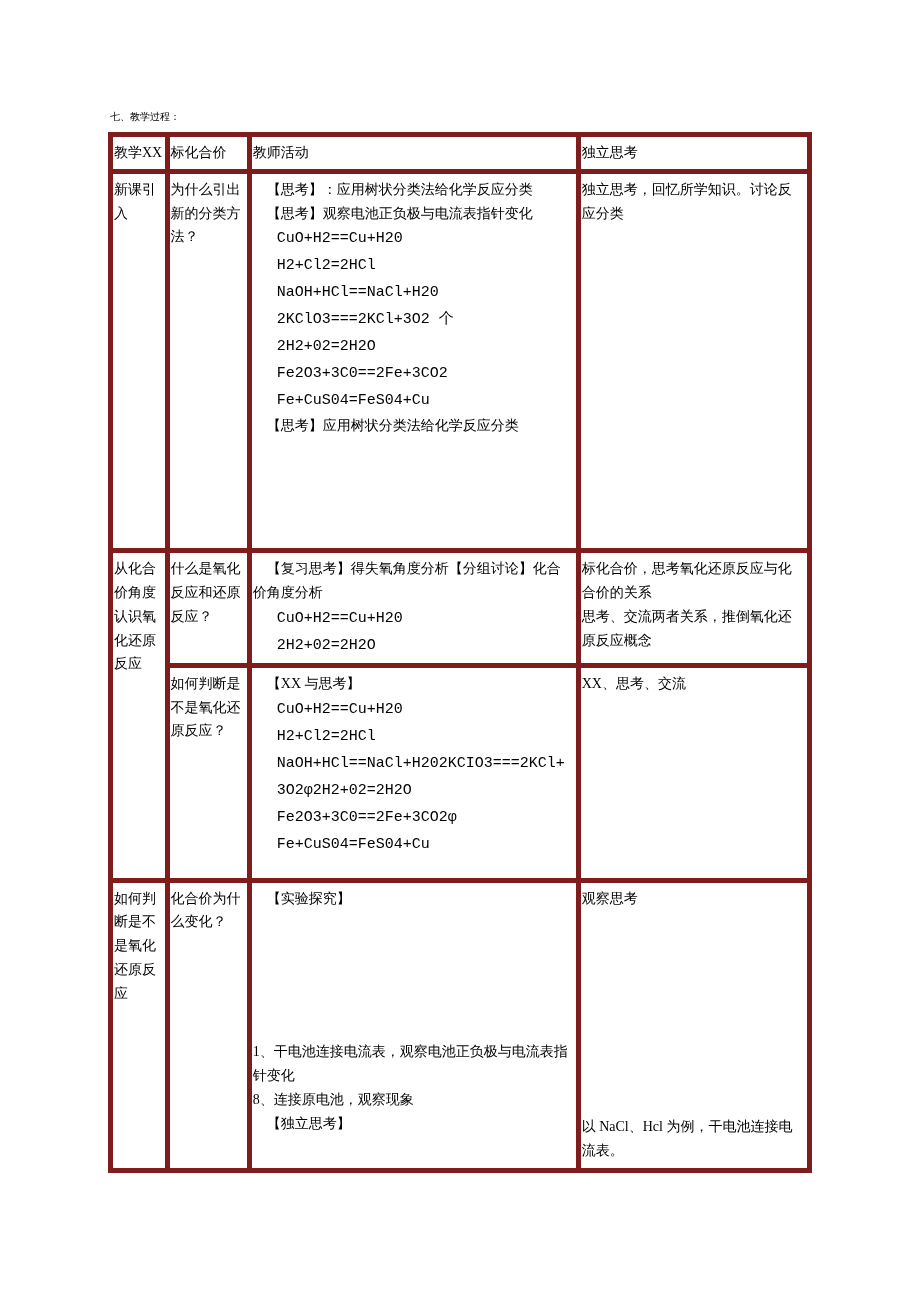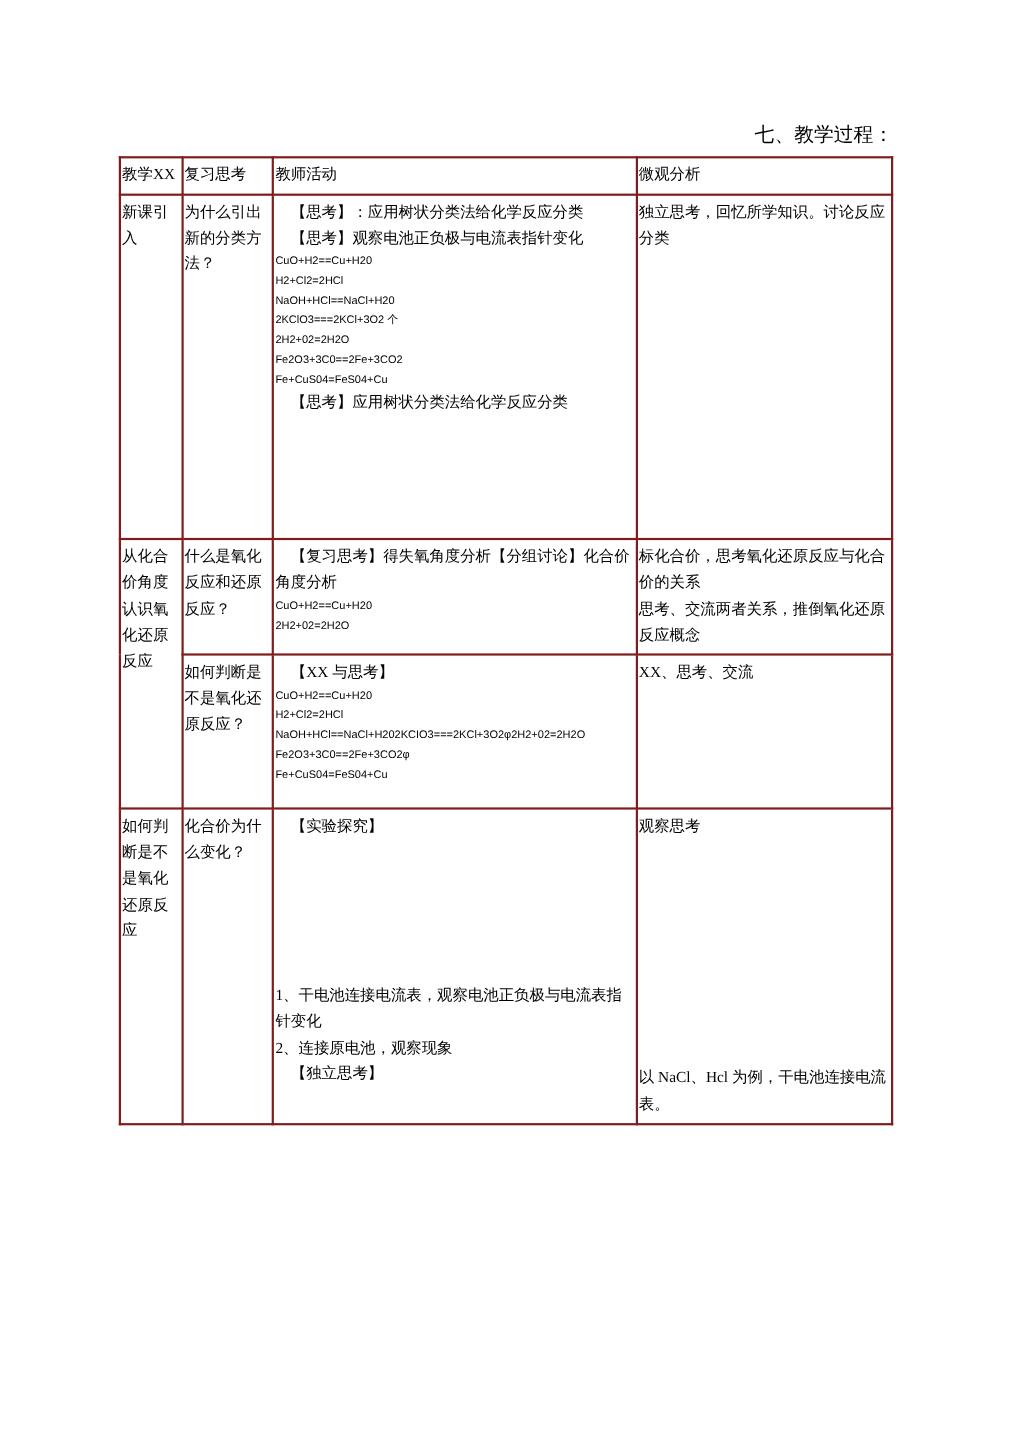--- a/index.html
+++ b/index.html
@@ -5,65 +5,64 @@
     * { margin: 0; padding: 0; box-sizing: border-box; }
     body {
       font-family: "SimSun", "宋体", serif;
       font-size: 14px;
       background: #fff;
       color: #000;
       padding: 110px 108px 40px 108px;
       width: 920px;
     }
     .heading {
-      font-size: 18px;
+      font-size: 10px;
       margin-bottom: 8px;
       margin-left: 2px;
-      text-align: right;
     }
     table {
       border-collapse: collapse;
       width: 100%;
       table-layout: fixed;
     }
     td {
-      border: 2px solid #7f1d1d;
+      border: 5px solid #7f1d1d;
       vertical-align: top;
       padding: 4px 2px 4px 1px;
       line-height: 1.7;
       font-size: 14px;
       word-break: break-all;
     }
     .col1 { width: 55px; }
     .col2 { width: 80px; }
     .col3 { width: 320px; }
     .col4 { width: 225px; }
-    .sans { font-family: Liberation Sans, sans-serif; font-size: 10px; line-height: 1.8; }
+    .sans { font-family: Liberation Mono, monospace; font-size: 15px; line-height: 1.8; padding-left: 24px; }
     .indent { text-indent: 1em; display: block; }
     .p-bottom { padding-bottom: 110px; }
     .sp { height: 130px; }
   </style>
 </head>
 <body>
 
 <div class="heading">七、教学过程：</div>
 
 <table>
   <colgroup>
     <col class="col1">
       <col class="col2">
       <col class="col3">
       <col class="col4">
   </colgroup>
   <tbody>
       <tr>
     <td>教学XX</td>
-    <td>复习思考</td>
+    <td>标化合价</td>
     <td>教师活动</td>
-    <td>微观分析</td>
+    <td>独立思考</td>
   </tr>
 
   <tr>
     <td>新课引入</td>
     <td>为什么引出新的分类方法？</td>
     <td class="p-bottom">
       <span class="indent">【思考】：应用树状分类法给化学反应分类</span>
       <span class="indent">【思考】观察电池正负极与电流表指针变化</span>
       <div class="sans">CuO+H2==Cu+H20</div>
       <div class="sans">H2+Cl2=2HCl</div>
@@ -101,21 +100,21 @@
     <td>XX、思考、交流</td>
   </tr>
 
   <tr>
     <td>如何判断是不是氧化还原反应</td>
     <td>化合价为什么变化？</td>
     <td style="padding-bottom:32px">
       <span class="indent">【实验探究】</span>
       <div class="sp"></div>
       <div>1、干电池连接电流表，观察电池正负极与电流表指针变化</div>
-      <div>2、连接原电池，观察现象</div>
+      <div>8、连接原电池，观察现象</div>
       <span class="indent">【独立思考】</span>
     </td>
     <td>
       <div>观察思考</div>
       <div style="height:205px"></div>
       <div>以 NaCl、Hcl 为例，干电池连接电流表。</div>
     </td>
   </tr>
 </tbody>
   </table>

